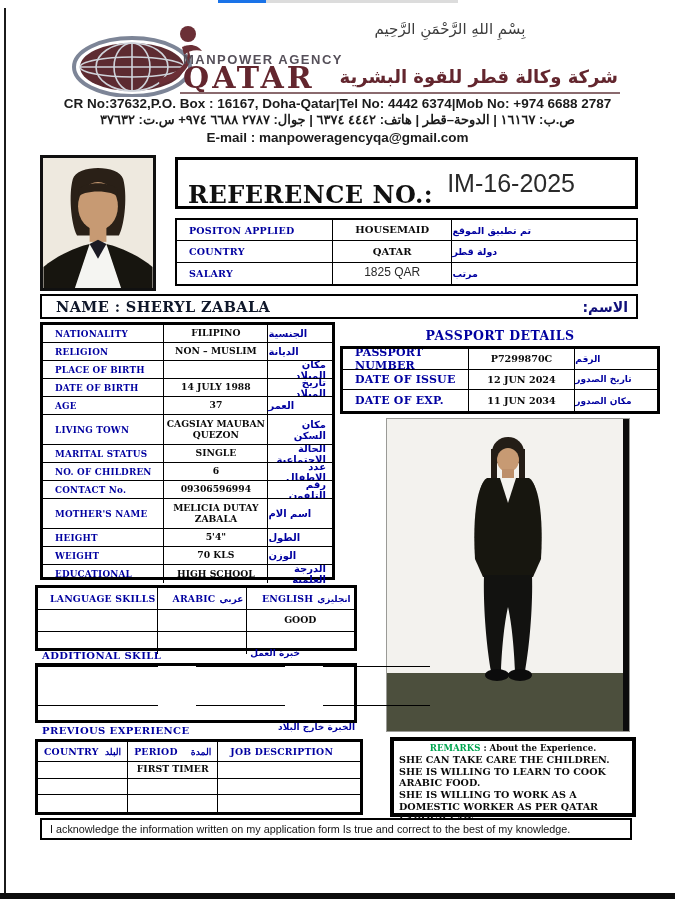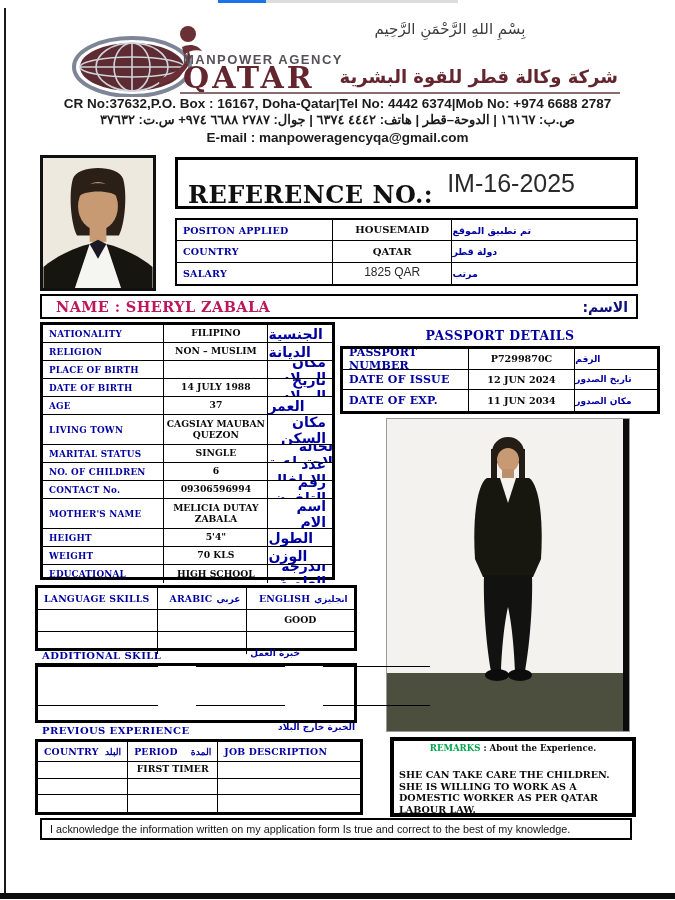--- a/index.html
+++ b/index.html
@@ -33,43 +33,43 @@
   #ref-box{left:175px;top:157px;width:463px;height:52px;border:3px solid #000;
            display:flex;align-items:center;padding-left:10px;box-sizing:border-box;background:#fff;}
   #ref-label{font-family:"DejaVu Serif",serif;font-weight:900;font-size:24px;letter-spacing:.5px;margin-top:22px;}
   #ref-value{font-family:"Liberation Sans",sans-serif;font-size:25px;color:#2a2a2a;margin-left:14px;}
   
   .tbl{display:grid;box-sizing:border-box;border:3px solid #000;background:#fff;}
   .cell{display:flex;align-items:center;box-sizing:border-box;border-right:1px solid #000;
         border-bottom:1px solid #000;overflow:hidden;}
   .cell.last-col{border-right:none;}
   .cell.last-row{border-bottom:none;}
-  .lbl{color:#0000a0;font-weight:bold;padding-left:6px;letter-spacing:.2px;}
+  .lbl{color:#0000a0;font-weight:bold;padding-left:12px;letter-spacing:.2px;}
   .val{justify-content:center;text-align:center;font-weight:bold;color:#0b0b0b;line-height:1.15;}
   .ara{justify-content:flex-end;padding-right:6px;color:#0000a0;direction:rtl;
        font-family:"DejaVu Sans",sans-serif;font-weight:bold;}
   
   #pos-table{left:175px;top:218px;width:463px;height:68px;
              grid-template-columns:34% 26% 40%;grid-template-rows:1fr 1fr 1fr;border-width:2.5px;}
   #pos-table .lbl{font-size:9.5px;}
   #pos-table .val{font-size:10px;}
   #pos-table .val.plain{font-family:"Liberation Sans",sans-serif;font-weight:normal;font-size:12px;color:#2a2a2a;}
   #pos-table .ara{font-size:9.5px;}
   
   #name-row{left:40px;top:294px;width:598px;height:25px;border:2.5px solid #000;box-sizing:border-box;
             display:flex;align-items:center;justify-content:space-between;padding:0 8px 0 14px;background:#fff;}
-  #name-label{color:#be185d;font-weight:bold;font-size:14.5px;letter-spacing:.4px;text-align:center;}
+  #name-label{color:#0f172a;font-weight:bold;font-size:14.5px;letter-spacing:.4px;text-align:center;}
   #name-ar{color:#0f0f7a;font-family:"DejaVu Sans",sans-serif;font-size:14px;font-weight:bold;direction:rtl;}
   
   #details-table{left:40px;top:322px;width:295px;height:258px;
       grid-template-columns:42% 36% 22%;
       grid-template-rows:18px 18px 18px 18px 18px 30px 18px 18px 18px 30px 18px 18px 18px;}
   #details-table .lbl{font-size:8.8px;}
   #details-table .val{font-size:9.2px;}
-  #details-table .ara{font-size:14px;}
+  #details-table .ara{font-size:10px;}
   
   #passport-title{left:340px;top:328px;width:320px;text-align:center;color:#0000a0;
                   font-weight:bold;font-size:12.5px;letter-spacing:.4px;}
   #passport-table{left:340px;top:346px;width:320px;height:68px;
                   grid-template-columns:40% 34% 26%;grid-template-rows:1fr 1fr 1fr;}
   #passport-table .lbl{font-size:11px;}
   #passport-table .val{font-size:9.6px;}
   #passport-table .ara{font-size:9px;}
   
   #lang-table{left:35px;top:585px;width:322px;height:66px;
@@ -93,21 +93,21 @@
   #prev-title-ar{left:235px;top:722px;width:120px;text-align:right;color:#0000a0;direction:rtl;
                  font-family:"DejaVu Sans",sans-serif;font-size:9px;font-weight:bold;}
   #exp-table{left:35px;top:739px;width:328px;height:76px;
              grid-template-columns:28% 28% 44%;grid-template-rows:20px 1fr 1fr 1fr;}
   #exp-table .hdr{justify-content:space-between;padding:0 6px;}
   #exp-table .lbl{font-size:9.3px;}
   #exp-table .val{font-size:9.3px;}
   
   #remarks-box{left:390px;top:737px;width:246px;height:80px;border:4px solid #000;box-sizing:border-box;
                background:#fff;padding:2px 5px;}
-  #remarks-title-line{text-align:center;font-size:8.6px;font-weight:bold;margin-bottom:16px;}
+  #remarks-title-line{text-align:center;font-size:8.6px;font-weight:bold;margin-bottom:1px;}
   #remarks-title{font-weight:bold;}
   #remarks-sub{color:#0b0b0b;}
   .remark-line{font-size:9.6px;font-weight:bold;line-height:1.22;color:#0b0b0b;}
   
   #ack-box{left:40px;top:818px;width:592px;height:22px;border:2.5px solid #000;box-sizing:border-box;
            display:flex;align-items:center;padding-left:8px;background:#fff;
            font-family:"Liberation Sans",sans-serif;font-size:10.8px;color:#151515;}
 </style>
 </head>
 <body>
@@ -311,20 +311,21 @@
     <div class="cell last-row"></div>
     <div class="cell last-row"></div>
     <div class="cell last-col last-row"></div>
   </div>
 
   <div class="abs" id="remarks-box">
     <div id="remarks-title-line">
       <span id="remarks-title" style="color:#00a550;">REMARKS</span><span id="remarks-sub"> : About the Experience.</span>
     </div>
     <div class="remark-line">SHE CAN TAKE CARE THE CHILDREN.</div>
+    <div class="remark-line">SHE IS WILLING TO LEARN TO COOK ARABIC FOOD.</div>
     <div class="remark-line">SHE IS WILLING TO WORK AS A DOMESTIC WORKER AS PER QATAR LABOUR LAW.</div>
   </div>
 
   <div class="abs" id="ack-box">
     <span>I acknowledge the information written on my application form Is true and correct to the best of my knowledge.</span>
   </div>
 
 </div>
 
 </body></html>

